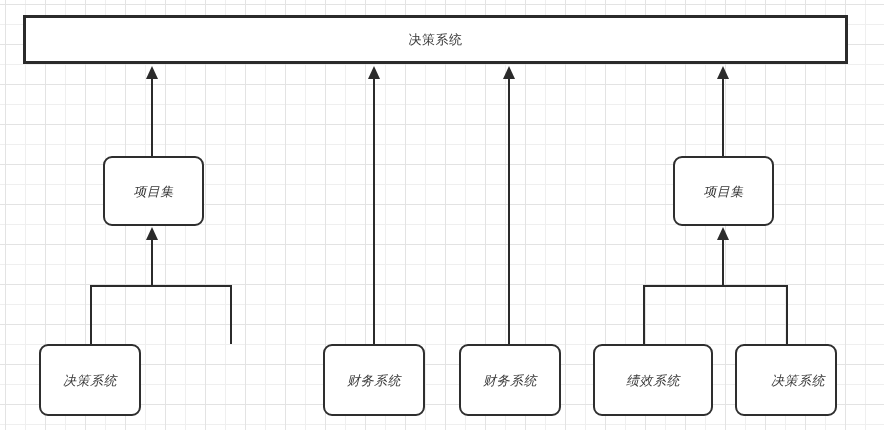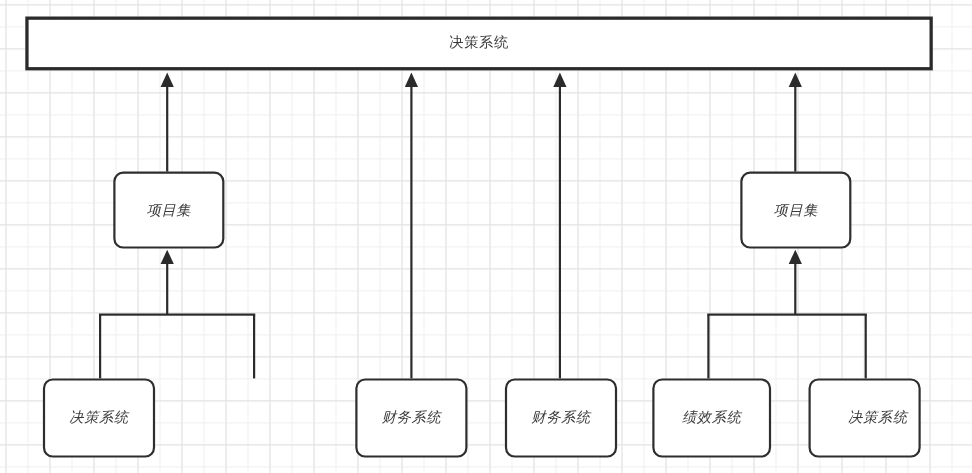--- a/index.html
+++ b/index.html
@@ -112,21 +112,21 @@
 
 
   <div class="node node-leaf" style="left:323px; top:344px; width:102px; height:72px;">
     <span>财务系统</span>
   </div>
 
   <div class="node node-leaf" style="left:459px; top:344px; width:102px; height:72px;">
     <span>财务系统</span>
   </div>
 
-  <div class="node node-leaf" style="left:593px; top:344px; width:108px; height:72px;">
+  <div class="node node-leaf" style="left:593px; top:344px; width:120px; height:72px;">
     <span>绩效系统</span>
   </div>
 
   <div class="node node-leaf" style="left:735px; top:344px; width:102px; height:72px;padding-left:24px;">
     <span>决策系统</span>
   </div>
 
 </div>
 
 </body></html>

